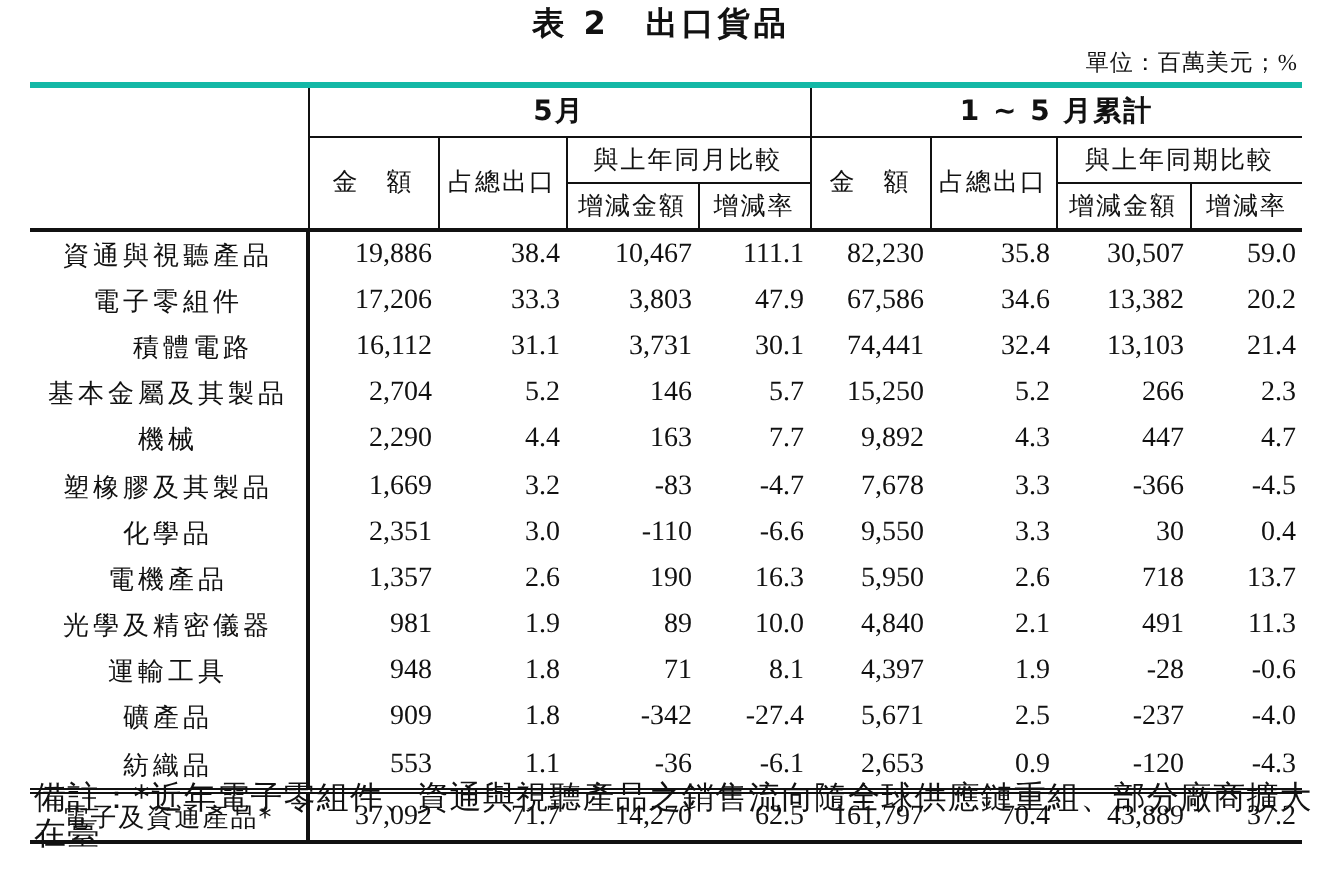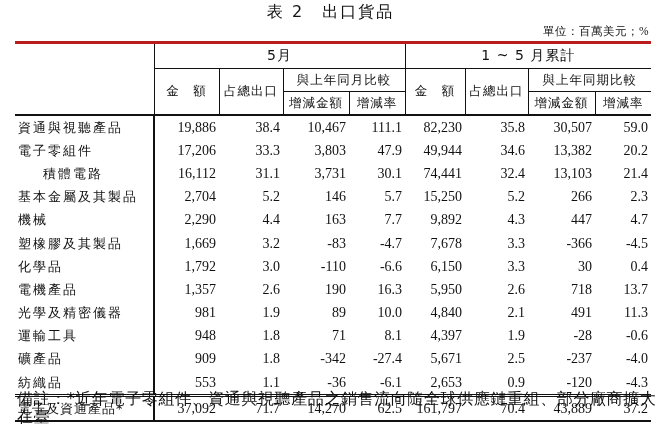--- a/index.html
+++ b/index.html
@@ -3,49 +3,49 @@
 <meta charset="utf-8">
 <style>
   html, body { margin: 0; padding: 0; background: #ffffff; }
   body {
     width: 661px; height: 445px; position: relative; overflow: hidden;
     font-family: "DejaVu Serif", "Liberation Serif", serif;
     color: #111;
   }
   .title {
     position: absolute; left: 0; width: 661px; top: 2px; text-align: center;
-    font-size: 16px; font-weight: normal; letter-spacing: 2px;
+    font-size: 16px; font-weight: bold; letter-spacing: 2px;
     font-family: "DejaVu Sans", sans-serif;
   }
   .unit {
     position: absolute; right: 12px; top: 24px; font-size: 11.5px;
     font-family: Liberation Serif, serif; letter-spacing: 0.5px;
   }
   table {
     position: absolute; left: 15px; top: 41px; width: 636px;
     border-collapse: collapse; table-layout: fixed;
   }
   th, td { padding: 0; white-space: nowrap; }
   thead th {
     font-weight: normal; font-size: 12.5px;
     font-family: "DejaVu Sans", sans-serif; letter-spacing: 1px;
     border: 1.5px solid #111; text-align: center; vertical-align: middle;
   }
-  thead tr.r1 th { border-top: 3px solid #b91c1c; height: 24px; font-weight: normal; font-size: 14px; }
+  thead tr.r1 th { border-top: 3px solid #14b8a6; height: 24px; font-weight: bold; font-size: 14px; }
   thead tr.r2 th { height: 22px; }
   thead tr.r3 th { height: 22px; margin-left: 44px; }
   thead th.corner { border-left: none; border-bottom: 2.5px solid #111; }
   thead tr.r2 th.tall, thead tr.r3 th { border-bottom: 2.5px solid #111; }
   thead th.last { border-right: none; }
   tbody td {
     font-size: 14px; height: 23.2px; text-align: right;
     font-family: "Liberation Serif", serif; padding-right: 3px;
   }
   tbody td.label {
-    text-align: left; padding-left: 3px; font-size: 13px; letter-spacing: 2px;
+    text-align: center; padding-left: 3px; font-size: 13px; letter-spacing: 2px;
     font-family: "DejaVu Sans", sans-serif; border-right: 2.5px solid #111;
   }
   tbody td.label.indent { padding-left: 28px; }
   tbody tr.total td { border-top: 3px double #111; border-bottom: 2.5px solid #111; }
   tbody tr.total td.label { letter-spacing: 1px; }
   .note {
     position: absolute; left: 17px; top: 390px; font-size: 16px; line-height: 18px;
     font-family: "DejaVu Sans", sans-serif; letter-spacing: 0.6px; width: 640px;
   }
   .note .l2 { padding-left: 57px; }
@@ -100,21 +100,21 @@
         <td>35.8</td>
         <td>30,507</td>
         <td>59.0</td>
       </tr>
       <tr>
         <td class="label">電子零組件</td>
         <td>17,206</td>
         <td>33.3</td>
         <td>3,803</td>
         <td>47.9</td>
-        <td>49,944</td>
+        <td>67,586</td>
         <td>34.6</td>
         <td>13,382</td>
         <td>20.2</td>
       </tr>
       <tr>
         <td class="label indent">積體電路</td>
         <td>16,112</td>
         <td>31.1</td>
         <td>3,731</td>
         <td>30.1</td>
@@ -151,25 +151,25 @@
         <td>3.2</td>
         <td>-83</td>
         <td>-4.7</td>
         <td>7,678</td>
         <td>3.3</td>
         <td>-366</td>
         <td>-4.5</td>
       </tr>
       <tr>
         <td class="label">化學品</td>
-        <td>1,792</td>
+        <td>2,351</td>
         <td>3.0</td>
         <td>-110</td>
         <td>-6.6</td>
-        <td>6,150</td>
+        <td>9,550</td>
         <td>3.3</td>
         <td>30</td>
         <td>0.4</td>
       </tr>
       <tr>
         <td class="label">電機產品</td>
         <td>1,357</td>
         <td>2.6</td>
         <td>190</td>
         <td>16.3</td>

